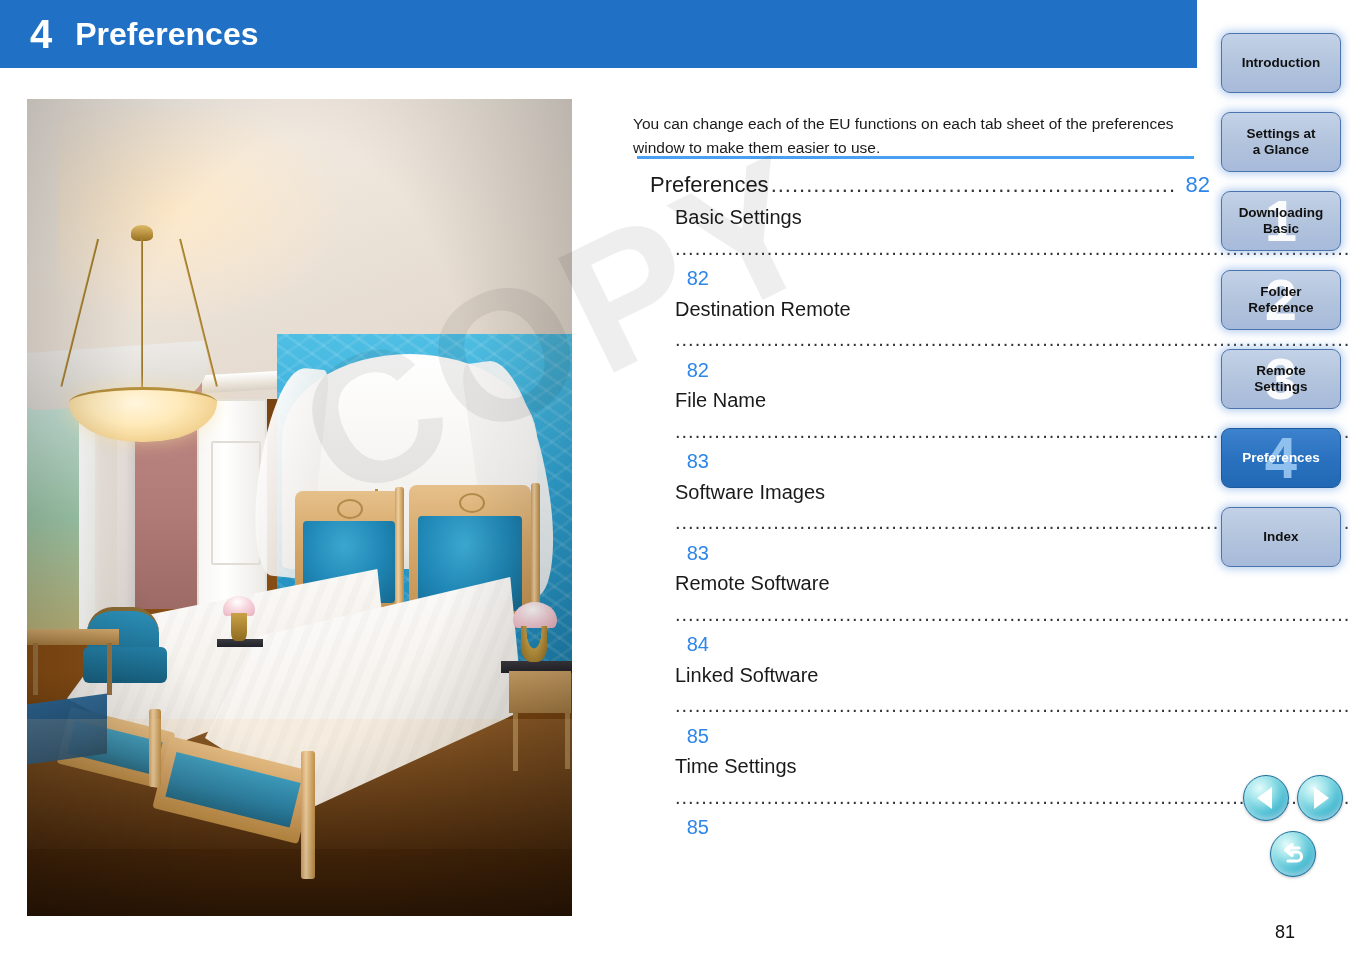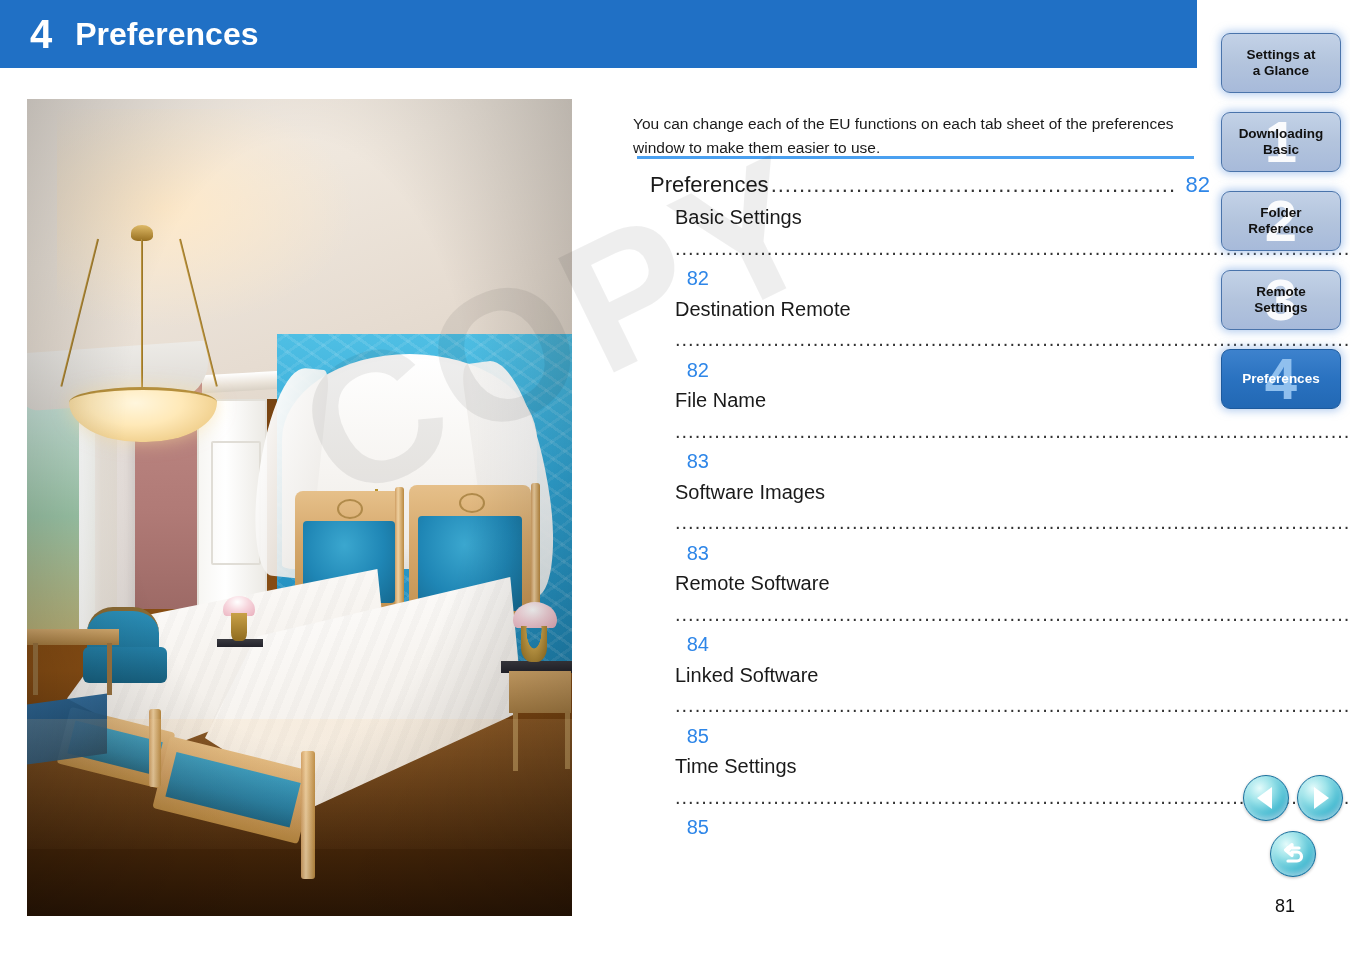--- a/index.html
+++ b/index.html
@@ -420,21 +420,21 @@
   }
   .tri-right {
     border-left: 15px solid #ffffff;
     margin-left: 3px;
   }
 
   
   #page-number {
     position: absolute;
     left: 1255px;
-    top: 896px;
+    top: 922px;
     width: 60px;
     text-align: center;
     font-size: 18px;
     color: #111111;
   }
 </style>
 </head>
 <body>
 
 <div id="chapter-header">
@@ -560,37 +560,43 @@
       <span class="toc-label">Time Settings</span>
       <span class="toc-dots">........................................................................................................................................................................................................</span>
       <span class="toc-page">85</span>
     </div>
   </nav>
 
 <div id="copy-watermark">COPY</div>
 
 <aside id="sidebar">
     <div class="side-tab">
+      <span class="tab-label">Introduction</span>
+    </div>
+    <div class="side-tab">
       <span class="tab-label"><span>Settings at</span><br><span>a Glance</span></span>
     </div>
     <div class="side-tab">
       <span class="tab-wm">1</span>
       <span class="tab-label"><span>Downloading</span><br><span>Basic</span></span>
     </div>
     <div class="side-tab">
       <span class="tab-wm">2</span>
       <span class="tab-label"><span>Folder</span><br><span>Reference</span></span>
     </div>
     <div class="side-tab">
       <span class="tab-wm">3</span>
       <span class="tab-label"><span>Remote</span><br><span>Settings</span></span>
     </div>
     <div class="side-tab active">
       <span class="tab-wm">4</span>
       <span class="tab-label">Preferences</span>
+    </div>
+    <div class="side-tab">
+      <span class="tab-label">Index</span>
     </div>
   </aside>
 
 <div id="nav-buttons">
   <div class="nav-row">
     <div class="nav-circle" title="Previous">
       <span class="tri-left"></span>
     </div>
     <div class="nav-circle" title="Next">
       <span class="tri-right"></span>

